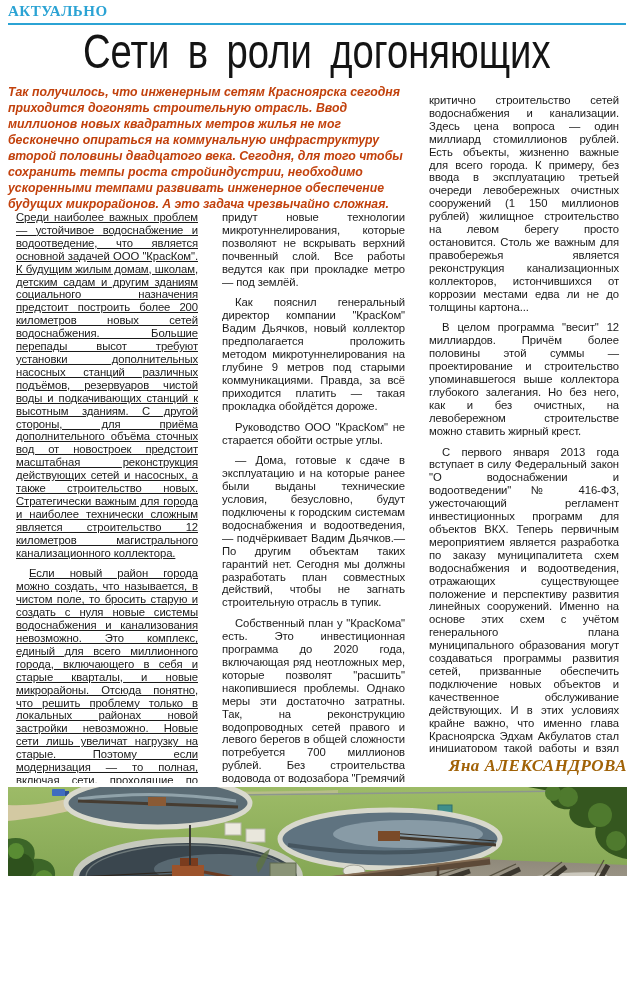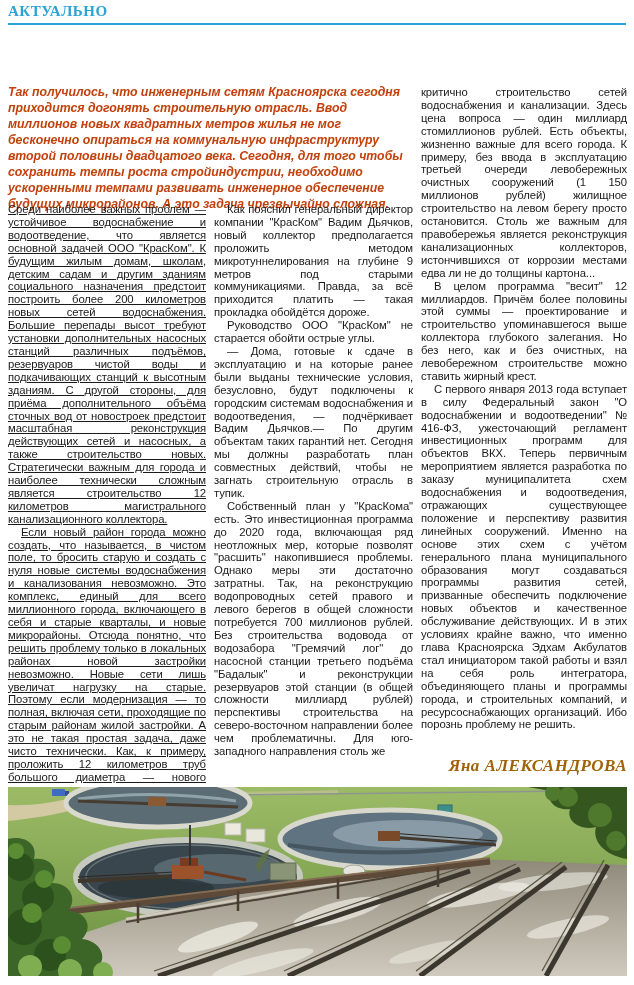--- a/index.html
+++ b/index.html
@@ -1,58 +1,60 @@
 <!DOCTYPE html>
 <html lang="ru"><head>
 <meta charset="utf-8">
 <style>
   html,body{margin:0;padding:0;background:#ffffff;}
-  .page{position:relative;width:634px;height:985px;background:#fff;overflow:hidden;
+  .page{position:relative;width:634px;height:876px;background:#fff;overflow:hidden;
         font-family:"Liberation Sans",sans-serif;color:#1a1a1a;border-radius:7px;}
   .kicker{position:absolute;left:8px;top:3px;font-family:"Liberation Serif",serif;
         font-weight:bold;font-size:15px;letter-spacing:.5px;color:#2ba3d4;}
   .rule{position:absolute;left:8px;top:23px;width:618px;height:2px;background:#2ba3d4;}
   .headline{position:absolute;left:0;top:26px;width:634px;margin:0;text-align:center;
         font-weight:normal;}
   .hl-inner{display:inline-block;transform:scaleX(.78);transform-origin:center;
         font-family:"Liberation Sans",sans-serif;font-weight:400;font-size:49px;
         line-height:50px;color:#141414;word-spacing:10px;white-space:nowrap;}
   .deck{position:absolute;left:8px;top:84px;width:406px;
         font-weight:bold;font-style:italic;font-size:12.3px;line-height:16px;
         color:#c2410c;text-align:left;}
   .col{position:absolute;font-size:11.3px;line-height:12.9px;text-align:justify;
         letter-spacing:-0.1px;overflow:hidden;}
   .col1{left:8px;top:203px;width:198px;max-height:580px;text-decoration:underline;}
   .col2{left:214px;top:203px;width:199px;max-height:580px;}
   .col3{left:421px;top:86px;width:206px;max-height:666px;}
-  .para{margin:0;}
+  .para{margin:8px;}
   .para.indent{text-indent:13px;}
   .byline{position:absolute;left:421px;top:756px;width:206px;text-align:right;
         font-family:"Liberation Serif",serif;font-weight:bold;font-style:italic;
         font-size:17px;letter-spacing:.5px;color:#a16207;}
   .photo{position:absolute;left:8px;top:787px;width:619px;height:189px;overflow:hidden;}
   .photo svg{display:block;}
 </style>
 </head>
 <body>
 
 <div class="page">
 
   <div class="kicker">АКТУАЛЬНО</div>
   <div class="rule"></div>
 
+  <h1 class="headline"><span class="hl-inner">Сети в роли догоняющих</span></h1>
 
   <div class="deck">Так получилось, что инженерным сетям Красноярска сегодня приходится догонять строительную отрасль. Ввод миллионов новых квадратных метров жилья не мог бесконечно опираться на коммунальную инфраструктуру второй половины двадцатого века. Сегодня, для того чтобы сохранить темпы роста стройиндустрии, необходимо ускоренными темпами развивать инженерное обеспечение будущих микрорайонов. А это задача чрезвычайно сложная.</div>
 
   <div class="col col1">
     <p class="para">Среди наиболее важных проблем — устойчивое водоснабжение и водоотведение, что является основной задачей ООО "КрасКом". К будущим жилым домам, школам, детским садам и другим зданиям социального назначения предстоит построить более 200 километров новых сетей водоснабжения. Большие перепады высот требуют установки дополнительных насосных станций различных подъёмов, резервуаров чистой воды и подкачивающих станций к высотным зданиям. С другой стороны, для приёма дополнительного объёма сточных вод от новостроек предстоит масштабная реконструкция действующих сетей и насосных, а также строительство новых. Стратегически важным для города и наиболее технически сложным является строительство 12 километров магистрального канализационного коллектора.</p>
     <p class="para indent">Если новый район города можно создать, что называется, в чистом поле, то бросить старую и создать с нуля новые системы водоснабжения и канализования невозможно. Это комплекс, единый для всего миллионного города, включающего в себя и старые кварталы, и новые микрорайоны. Отсюда понятно, что решить проблему только в локальных районах новой застройки невозможно. Новые сети лишь увеличат нагрузку на старые. Поэтому если модернизация — то полная, включая сети, проходящие по старым районам жилой застройки. А это не такая простая задача, даже чисто технически. Как, к примеру, проложить 12 километров труб большого диаметра — нового канализационного коллектора — по плотно застроенным и заселённым кварталам? На помощь</p>
   </div>
 
   <div class="col col2">
+    <p class="para">придут новые технологии микротуннелирования, которые позволяют не вскрывать верхний почвенный слой. Все работы ведутся как при прокладке метро — под землёй.</p>
     <p class="para indent">Как пояснил генеральный директор компании "КрасКом" Вадим Дьячков, новый коллектор предполагается проложить методом микротуннелирования на глубине 9 метров под старыми коммуникациями. Правда, за всё приходится платить — такая прокладка обойдётся дороже.</p>
     <p class="para indent">Руководство ООО "КрасКом" не старается обойти острые углы.</p>
     <p class="para indent">— Дома, готовые к сдаче в эксплуатацию и на которые ранее были выданы технические условия, безусловно, будут подключены к городским системам водоснабжения и водоотведения, — подчёркивает Вадим Дьячков.— По другим объектам таких гарантий нет. Сегодня мы должны разработать план совместных действий, чтобы не загнать строительную отрасль в тупик.</p>
     <p class="para indent">Собственный план у "КрасКома" есть. Это инвестиционная программа до 2020 года, включающая ряд неотложных мер, которые позволят "расшить" накопившиеся проблемы. Однако меры эти достаточно затратны. Так, на реконструкцию водопроводных сетей правого и левого берегов в общей сложности потребуется 700 миллионов рублей. Без строительства водовода от водозабора "Гремячий лог" до насосной станции третьего подъёма "Бадалык" и реконструкции резервуаров этой станции (в общей сложности миллиард рублей) перспективы строительства на северо-восточном направлении более чем проблематичны. Для юго-западного направления столь же</p>
   </div>
 
   <div class="col col3">
     <p class="para">критично строительство сетей водоснабжения и канализации. Здесь цена вопроса — один миллиард стомиллионов рублей. Есть объекты, жизненно важные для всего города. К примеру, без ввода в эксплуатацию третьей очереди левобережных очистных сооружений (1 150 миллионов рублей) жилищное строительство на левом берегу просто остановится. Столь же важным для правобережья является реконструкция канализационных коллекторов, истончившихся от коррозии местами едва ли не до толщины картона...</p>
     <p class="para indent">В целом программа "весит" 12 миллиардов. Причём более половины этой суммы — проектирование и строительство упоминавшегося выше коллектора глубокого залегания. Но без него, как и без очистных, на левобережном строительстве можно ставить жирный крест.</p>
     <p class="para indent">С первого января 2013 года вступает в силу Федеральный закон "О водоснабжении и водоотведении" № 416-ФЗ, ужесточающий регламент инвестиционных программ для объектов ВКХ. Теперь первичным мероприятием является разработка по заказу муниципалитета схем водоснабжения и водоотведения, отражающих существующее положение и перспективу развития линейных сооружений. Именно на основе этих схем с учётом генерального плана муниципального образования могут создаваться программы развития сетей, призванные обеспечить подключение новых объектов и качественное обслуживание действующих. И в этих условиях крайне важно, что именно глава Красноярска Эдхам Акбулатов стал инициатором такой работы и взял на себя роль интегратора, объединяющего планы и программы города, и строительных компаний, и ресурсоснабжающих организаций. Ибо порознь проблему не решить.</p>

